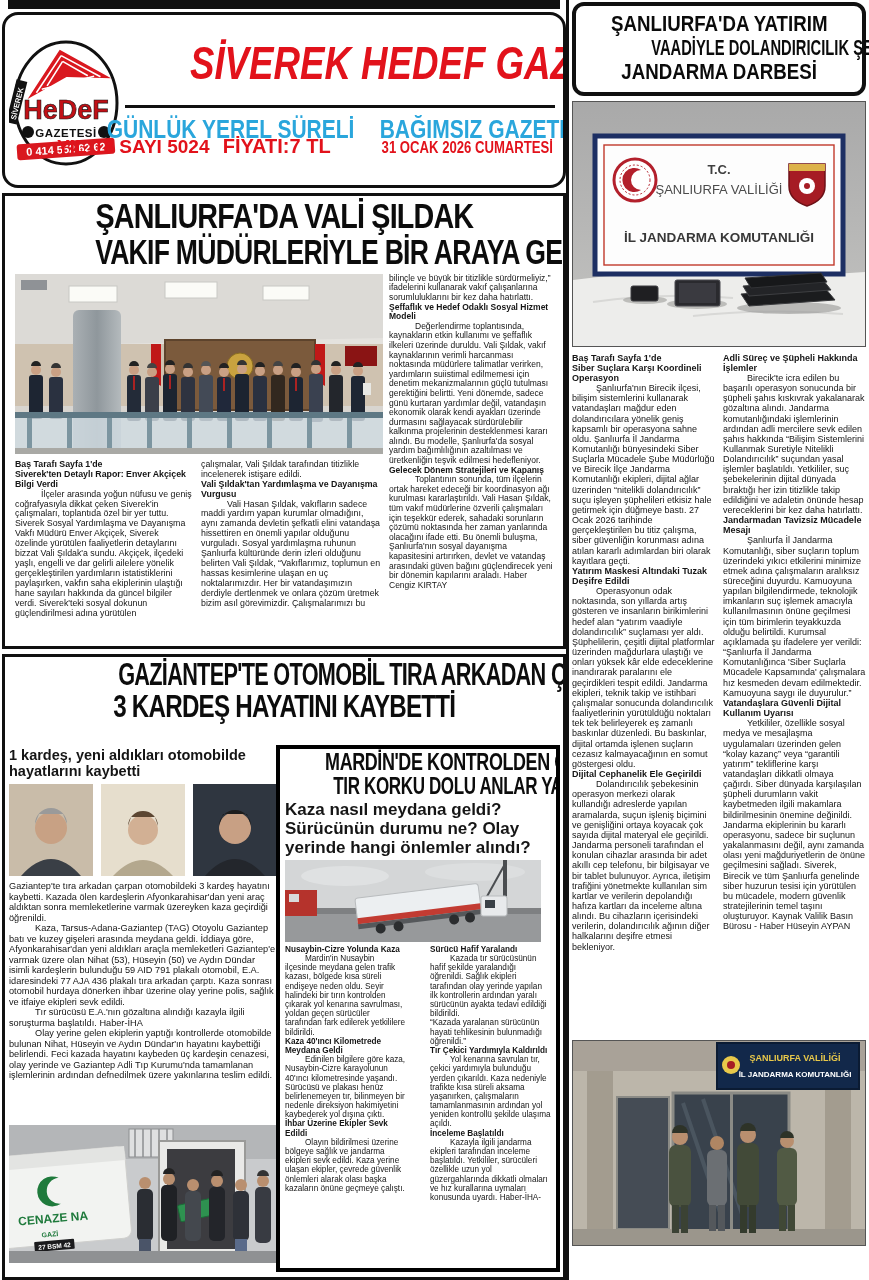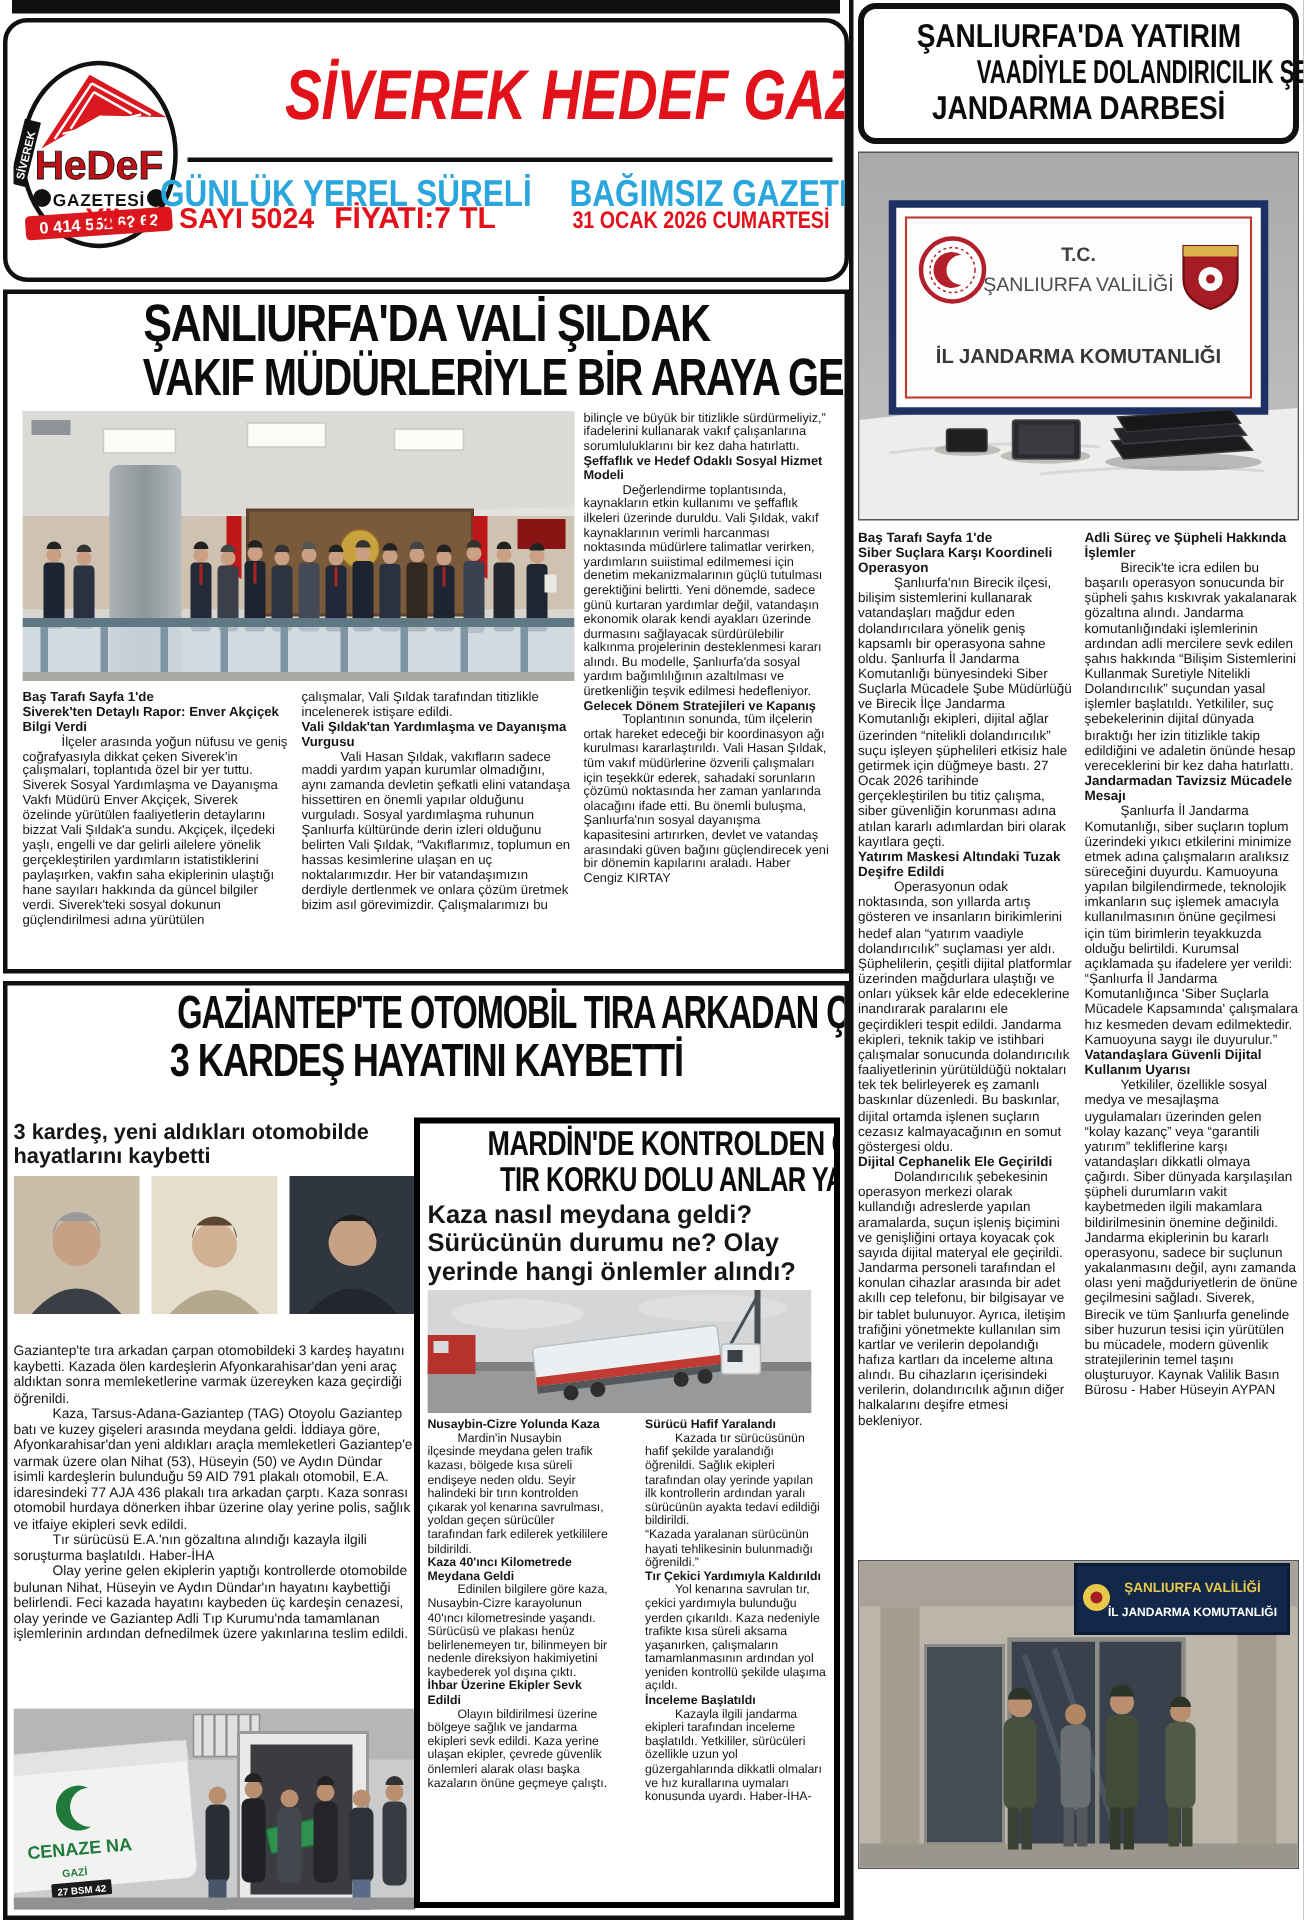--- a/index.html
+++ b/index.html
@@ -40,21 +40,21 @@
   .s1c1{position:absolute;left:0;top:186px;width:178px;height:178px;overflow:hidden;}
   .s1c2{position:absolute;left:186px;top:186px;width:180px;height:178px;overflow:hidden;}
   .s1c3{position:absolute;right:0;top:0;width:176px;height:364px;overflow:hidden;}
   .s1c3 .np{font-size:8.5px;margin-left:12px;}
 
   
   .gaz{margin-top:5px;border:3px solid #101010;height:616px;position:relative;overflow:hidden;padding:2px 4px;}
   .hl.g{font-size:31px;}
   .gleft{position:absolute;left:4px;top:90px;bottom:4px;width:268px;overflow:hidden;}
   .gsub{font-weight:700;font-size:14.5px;line-height:1.12;margin:0 0 5px;}
-  .gbody{margin-top:19px;height:244px;overflow:hidden;}
+  .gbody{margin-top:5px;height:244px;overflow:hidden;}
   .gbody .np{font-size:9.2px;line-height:1.14;}
   .gphotos{display:block;}
 
   
   .mardin{position:absolute;right:3px;top:88px;bottom:5px;width:266px;border:4px solid #000;padding:2px 5px;overflow:hidden;background:#fff;}
   .hl.m{font-size:23px;letter-spacing:-0.5px;}
   .msub{font-weight:700;font-size:17px;line-height:1.12;margin:1px 0 3px;}
   .mcols{display:flex;gap:24px;margin-top:3px;}
   .mcol{width:126px;height:330px;overflow:hidden;}
   .mcol .np{font-size:8.2px;line-height:1.12;}
@@ -251,21 +251,21 @@
             <p class="np ind"><span>Toplantının sonunda, tüm ilçelerin ortak hareket edeceği bir koordinasyon ağı kurulması kararlaştırıldı. Vali Hasan Şıldak, tüm vakıf müdürlerine özverili çalışmaları için teşekkür ederek, sahadaki sorunların çözümü noktasında her zaman yanlarında olacağını ifade etti. Bu önemli buluşma, Şanlıurfa'nın sosyal dayanışma kapasitesini artırırken, devlet ve vatandaş arasındaki güven bağını güçlendirecek yeni bir dönemin kapılarını araladı.</span><b> Haber Cengiz KIRTAY</b></p>
           </div>
       </div>
     </section>
 
     <section class="gaz">
       <h1 class="hl g"><span style="transform:scaleX(.70)">GAZİANTEP'TE OTOMOBİL TIRA ARKADAN ÇARPTI</span></h1>
       <h1 class="hl g"><span style="transform:scaleX(.78)">3 KARDEŞ HAYATINI KAYBETTİ</span></h1>
 
       <div class="gleft">
-        <p class="gsub">3 kardeş, yeni aldıkları otomobilde hayatlarını kaybetti</p>
+        <p class="gsub">1 kardeş, yeni aldıkları otomobilde hayatlarını kaybetti</p>
         <svg class="gphotos" viewBox="0 0 268 92" width="268" height="92">
           <rect x="0" y="0" width="84" height="92" fill="#c9bca9"></rect>
           <g>
               <path d="M12,92 Q42,58 72,92 Z" fill="#3a3f46"></path>
               <circle cx="42" cy="44" r="16" fill="#c8a184"></circle>
               <path d="M26,40 a16 16 0 0 1 32,0 l-4,-10 -24,0 Z" fill="#9a9a9a"></path>
             </g>
           <rect x="92" y="0" width="84" height="92" fill="#e6decd"></rect>
           <g>
               <path d="M104,92 Q134,60 164,92 Z" fill="#b4a88e"></path>

